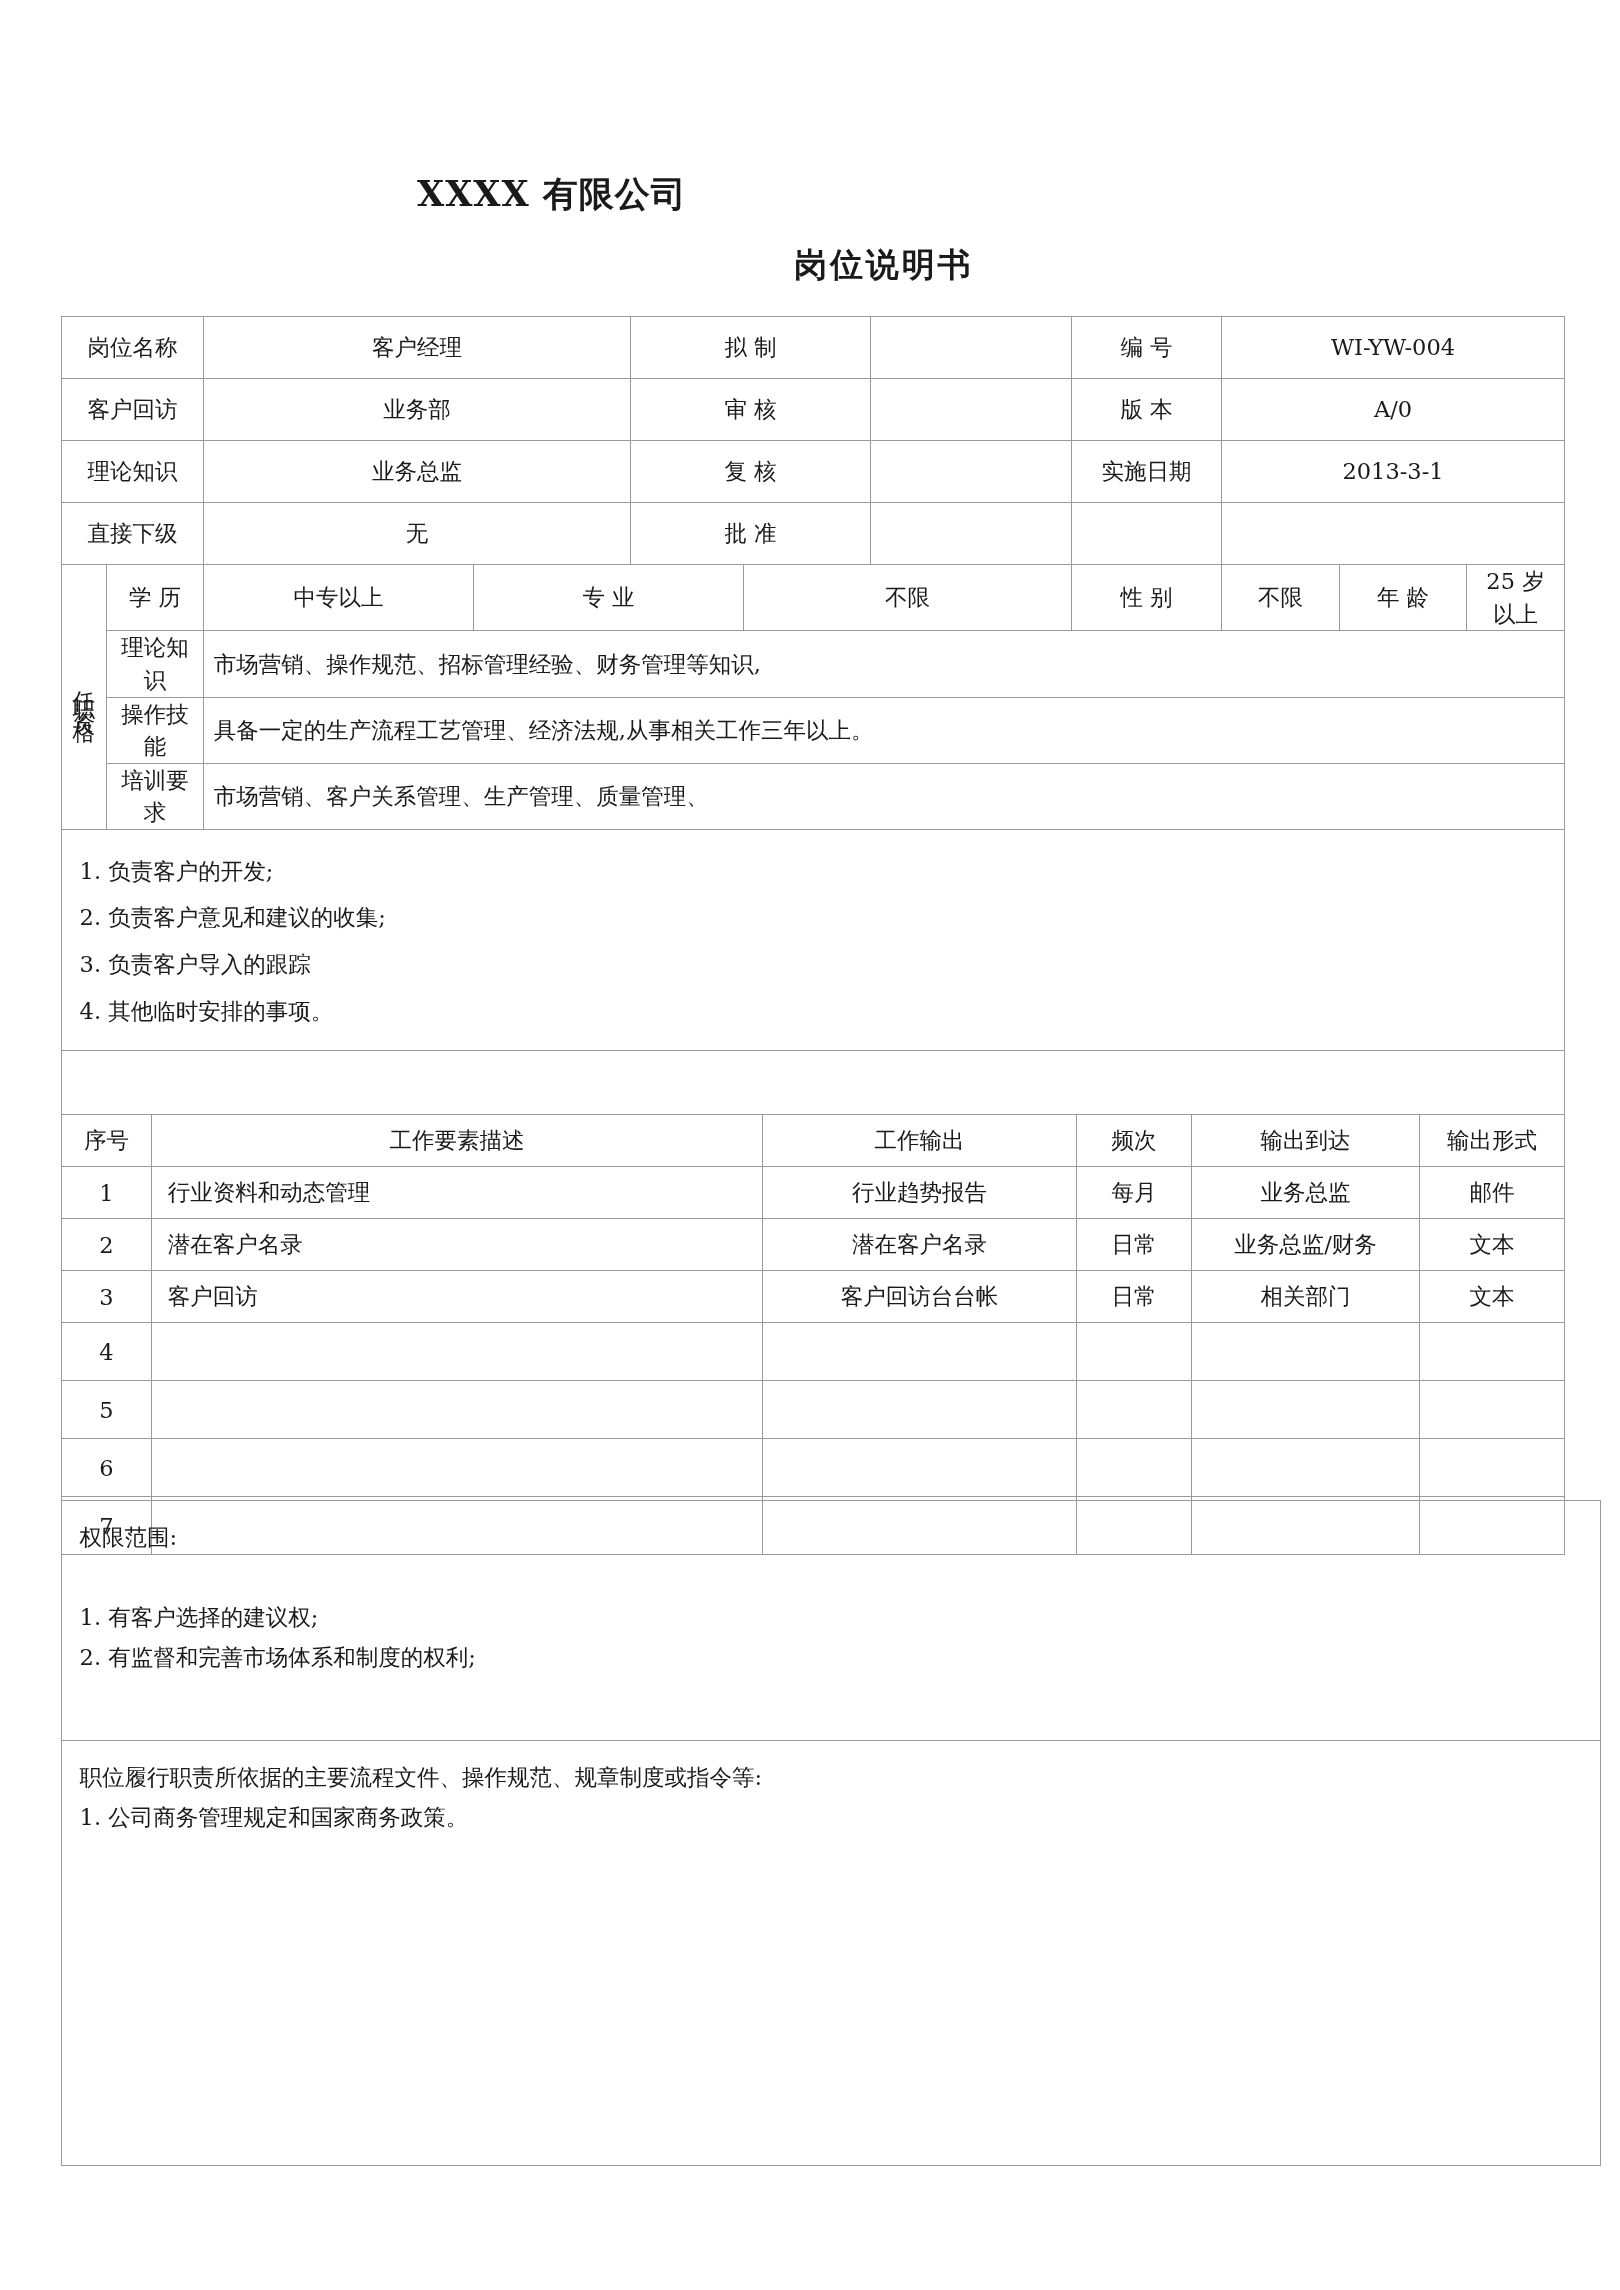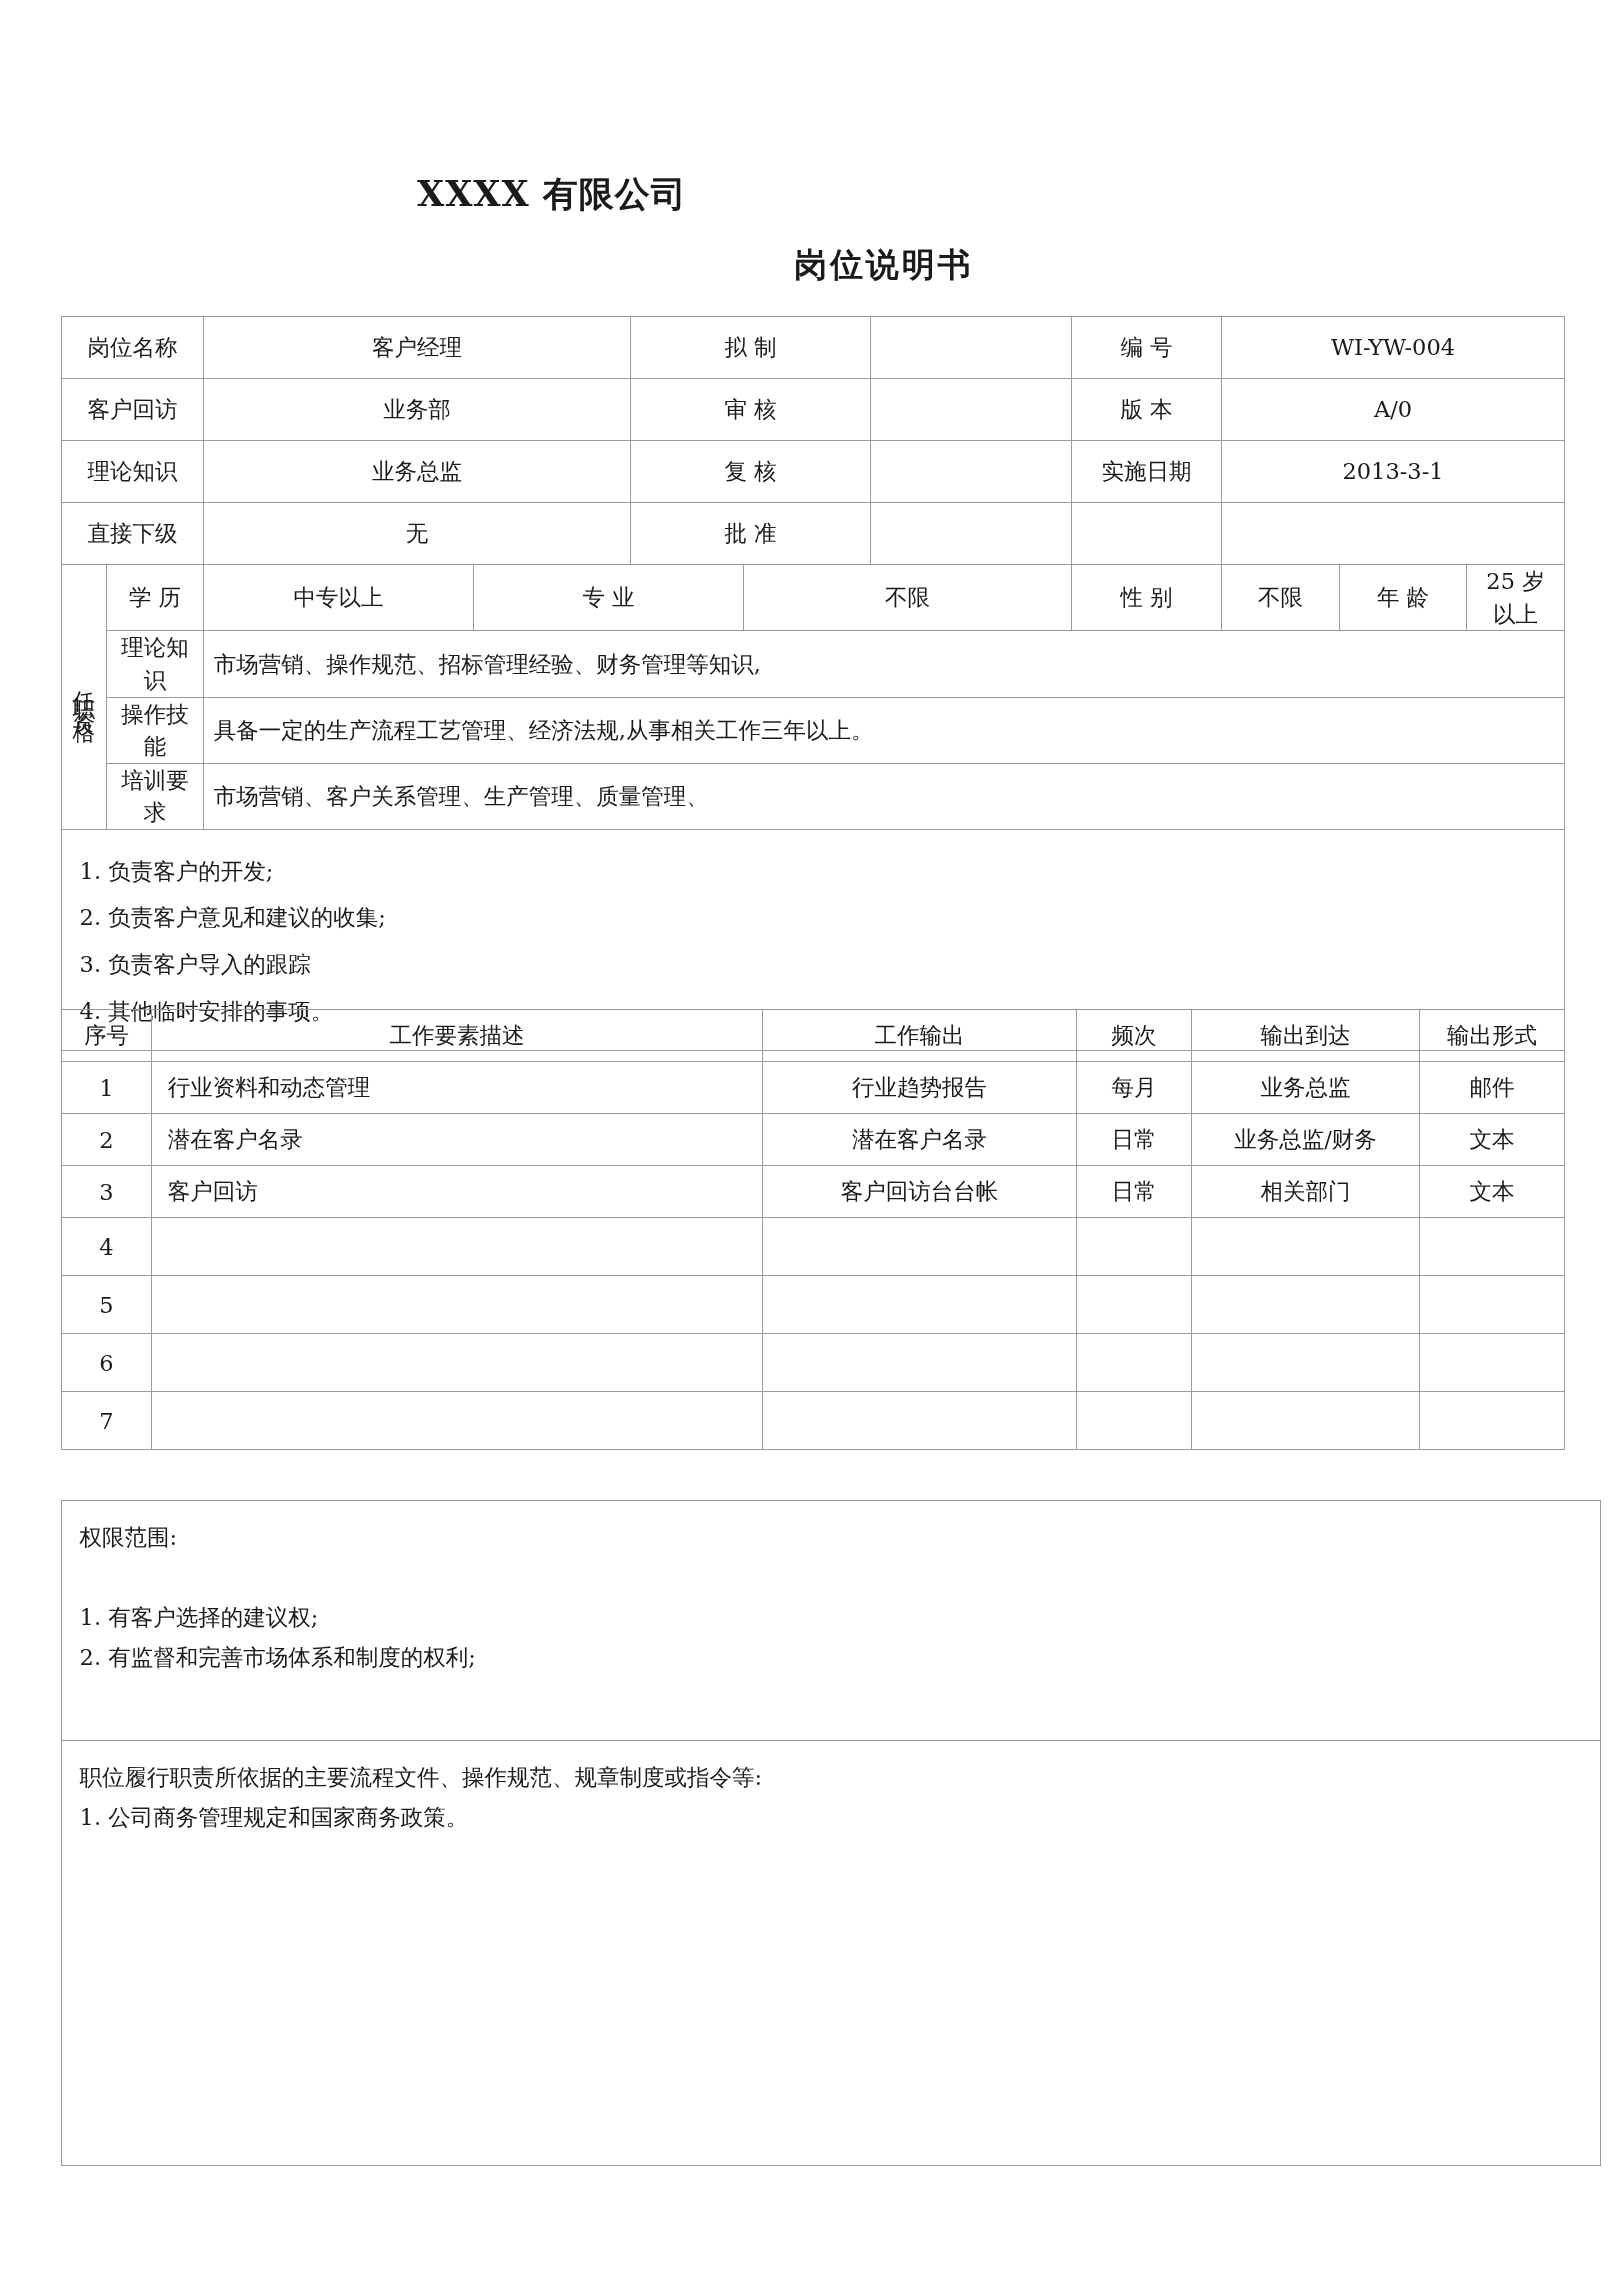--- a/index.html
+++ b/index.html
@@ -86,21 +86,21 @@
   .gap-row td {
     border-left: 1px solid #9a9a9a;
     border-right: 1px solid #9a9a9a;
     border-top: none;
     border-bottom: none;
     height: 69px;
   }
   .work-table {
     position: absolute;
     left: 61px;
-    top: 1009px;
+    top: 1114px;
     width: 1503px;
     border-collapse: collapse;
     table-layout: fixed;
   }
   .work-table td {
     border: 1px solid #9a9a9a;
     font-size: 22.5px;
     text-align: center;
     vertical-align: middle;
     height: 51px;

